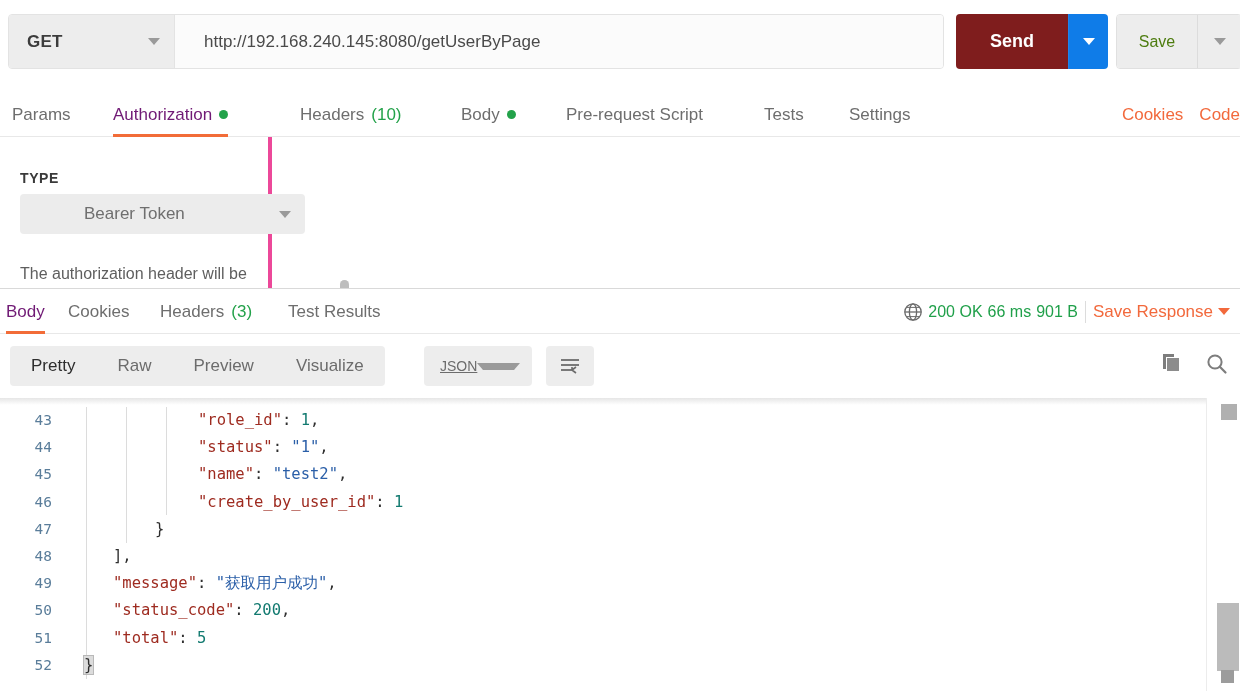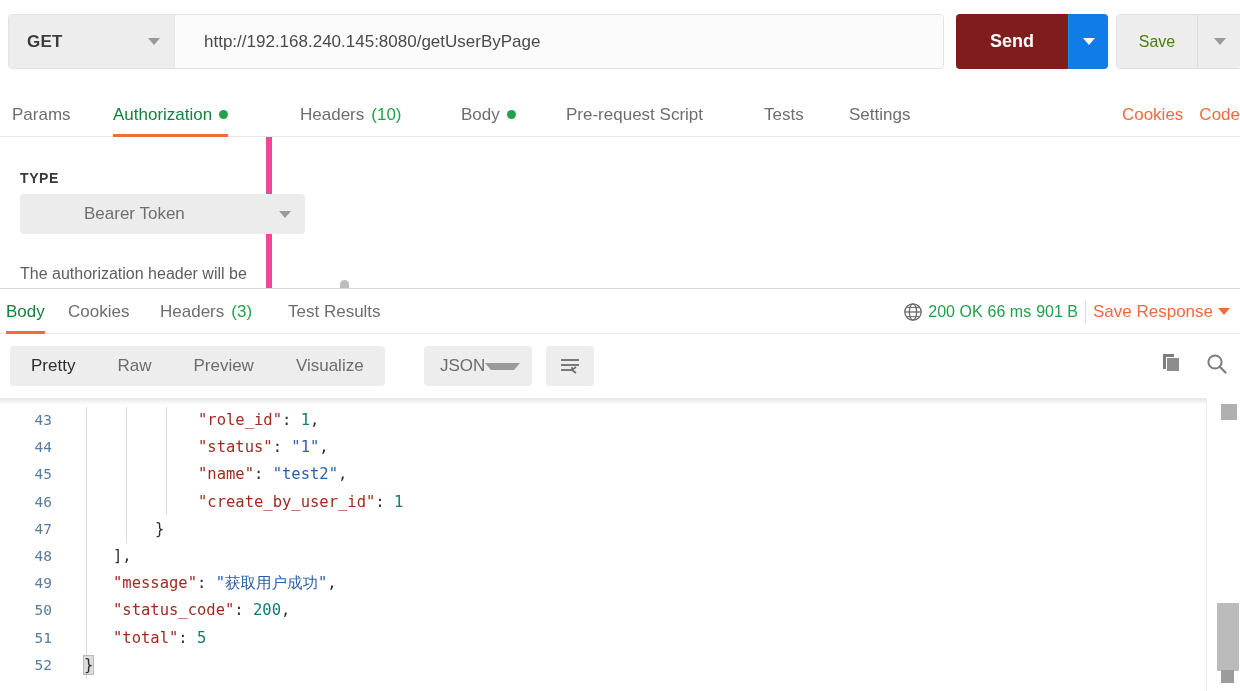--- a/index.html
+++ b/index.html
@@ -74,41 +74,41 @@
   
   .req-tabs {
     position: absolute; left: 0; top: 92px; width: 1240px; height: 45px;
     border-bottom: 1px solid #e8e8e8;
   }
   .tab {
     position: absolute; top: 0; height: 45px;
     display: flex; align-items: center; gap: 7px;
     font-size: 17px; color: #6e6e6e; cursor: pointer;
   }
-  .tab.active { color: #15803d; }
+  .tab.active { color: #701a75; }
   .tab.active::after {
     content: ""; position: absolute; left: 0; right: 0; bottom: 0;
     height: 3px; background: #f26c38;
   }
   .dot-green { width: 9px; height: 9px; border-radius: 50%; background: #23a24a; display: inline-block; }
   .count-green { color: #23a24a; }
   .right-links {
     position: absolute; top: 0; right: 0; height: 45px;
     display: flex; align-items: center; gap: 16px; padding-right: 0px;
   }
   .right-links span { font-size: 17px; color: #f2693c; cursor: pointer; }
 
   
   .auth-panel {
     position: absolute; left: 0; top: 137px; width: 1240px; height: 151px;
     background: #fff; overflow: hidden;
   }
   .auth-left {
     position: absolute; left: 0; top: 0; width: 272px; height: 151px;
-    border-right: 6px solid #ec4899;
+    border-right: 4px solid #ec4899;
   }
   .type-label {
     position: absolute; left: 20px; top: 33px;
     font-size: 14px; font-weight: 700; color: #3a3a3a; letter-spacing: .6px;
   }
   .type-select {
     position: absolute; left: 20px; top: 57px; width: 285px; height: 40px;
     background: #ececec; border-radius: 4px;
     display: flex; align-items: center; padding: 0 14px 0 16px; cursor: pointer;
   }
@@ -155,21 +155,21 @@
   .pill {
     padding: 0 21px; height: 40px; display: flex; align-items: center;
     font-size: 17px; color: #6c6c6c; cursor: pointer;
   }
   .pill.active { color: #2d2d2d; }
   .json-select {
     position: absolute; left: 424px; top: 12px; width: 108px; height: 40px;
     background: #ededed; border-radius: 4px;
     display: flex; align-items: center; padding: 0 12px 0 16px; cursor: pointer;
   }
-  .json-select span { flex: 1; font-size: 17px; color: #6c6c6c; }
+  .json-select span { flex: 1; font-size: 14px; color: #6c6c6c; text-decoration: underline; }
   .wrap-btn {
     position: absolute; left: 546px; top: 12px; width: 48px; height: 40px;
     background: #ededed; border-radius: 4px;
     display: flex; align-items: center; justify-content: center; cursor: pointer;
   }
   .icon-btns {
     position: absolute; right: 10px; top: 12px; height: 40px;
     display: flex; align-items: center; gap: 20px;
   }
   .icon-btns > div { cursor: pointer; }

